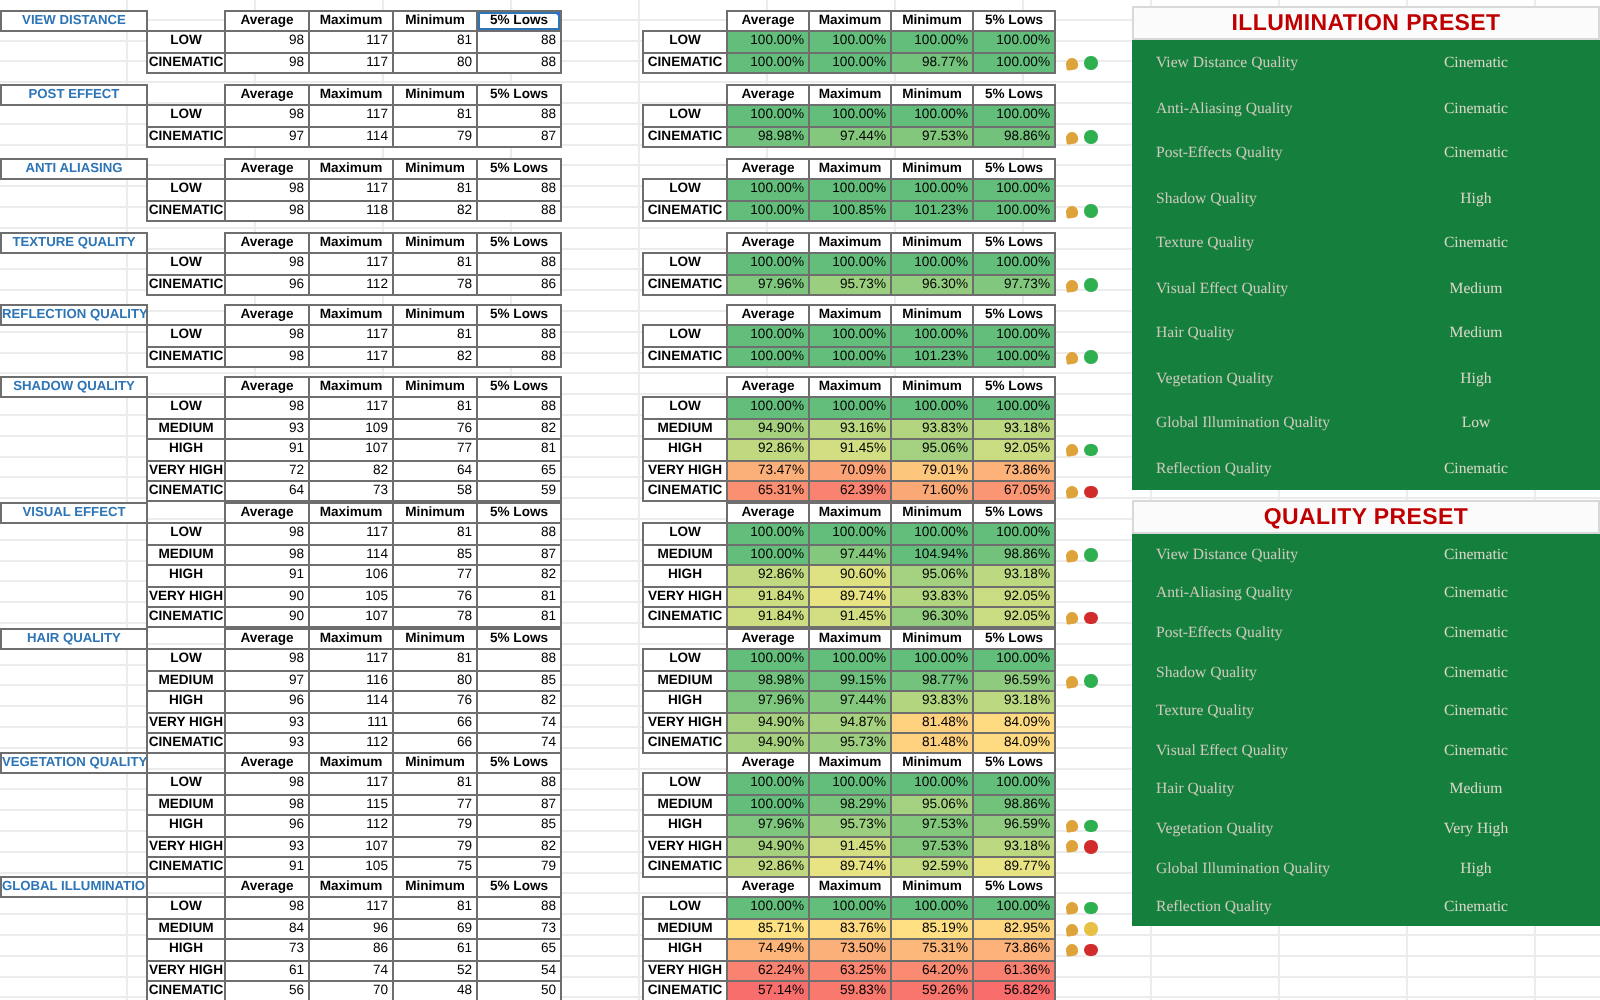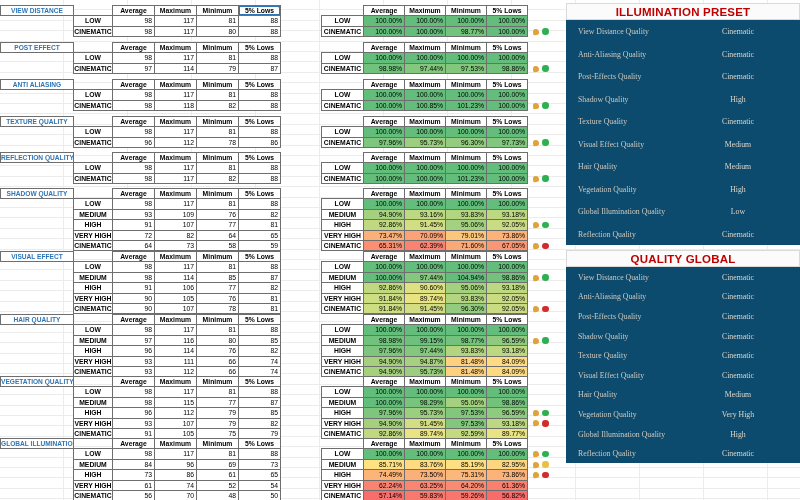--- a/index.html
+++ b/index.html
@@ -42,21 +42,21 @@
   .dot-yellow{background:#e9c046;}
   .dot-red{background:#d22b2b;}
   
   .preset-panel{position:absolute;left:566px;width:234px;z-index:3;}
   .preset-title{
     height:17px;background:#fbfbfb;border:1px solid #d9d9d9;box-sizing:border-box;
     display:flex;align-items:center;justify-content:center;
     color:#c00000;font-weight:bold;font-size:11.5px;letter-spacing:.2px;
     font-family:"Liberation Sans",sans-serif;
   }
-  .preset-body{background:#0c4a6e;width:100%;}
+  .preset-body{background:#15803d;width:100%;}
   .preset-item{position:relative;font-family:"Liberation Serif",serif;}
   .preset-item .pl{position:absolute;left:12px;top:50%;transform:translateY(-50%);color:#cfc9bd;font-size:7.8px;white-space:nowrap;}
   .preset-item .pv{position:absolute;left:50%;width:47%;top:50%;transform:translateY(-50%);text-align:center;color:#ddd6c9;font-size:7.8px;white-space:nowrap;}
 </style>
 </head>
 <body>
 
 <div id="sheet-grid"></div>
 <div id="tables-area">
     <div class="section-block" style="top: 5px;">
@@ -701,21 +701,21 @@
         <div class="pv">Low</div>
       </div>
       <div class="preset-item" style="height: 22.5px;">
         <div class="pl">Reflection Quality</div>
         <div class="pv">Cinematic</div>
       </div>
     </div>
 </div>
 
 <div class="preset-panel" id="panel-quality" style="top: 250px;">
-  <div class="preset-title">QUALITY GLOBAL</div>
+  <div class="preset-title">QUALITY PRESET</div>
   <div class="preset-body" style="height: 196px;">
       <div class="preset-item" style="height: 19.6px;">
         <div class="pl">View Distance Quality</div>
         <div class="pv">Cinematic</div>
       </div>
       <div class="preset-item" style="height: 19.6px;">
         <div class="pl">Anti-Aliasing Quality</div>
         <div class="pv">Cinematic</div>
       </div>
       <div class="preset-item" style="height: 19.6px;">

